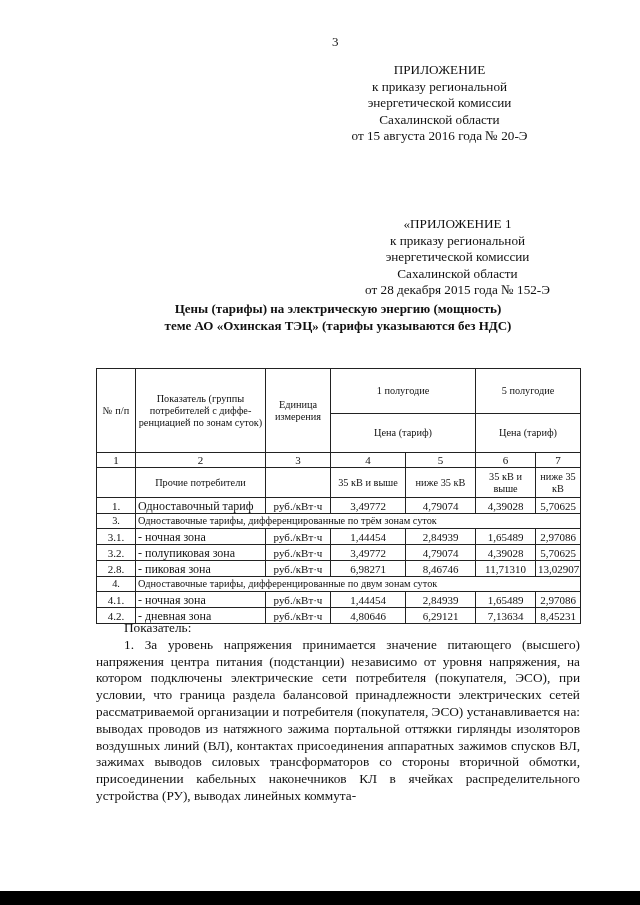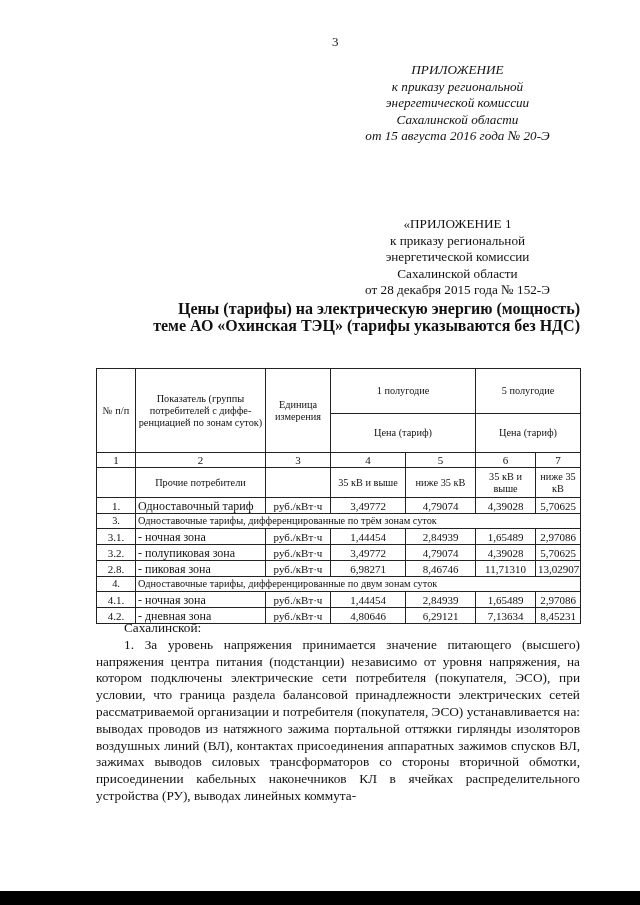--- a/index.html
+++ b/index.html
@@ -1,23 +1,23 @@
 <!DOCTYPE html>
 <html><head>
 <meta charset="utf-8">
 <style>
   html, body { margin:0; padding:0; }
   body { width:640px; height:905px; background:#fff; position:relative; overflow:hidden;
          font-family:"Liberation Serif", serif; color:#111; }
   .abs { position:absolute; }
   .page-num { left:332px; top:34px; font-size:13px; }
   .appendix { text-align:center; font-size:13.2px; line-height:16.5px; }
-  .appendix1 { left:355px; top:62px; width:205px;font-style:italic; }
+  .appendix1 { left:337px; top:62px; width:205px; }
   .appendix2 { left:355px; top:180px; width:205px;margin-top:36px; }
-  .title { left:96px; top:300px; width:484px; text-align:right; font-weight:bold; font-size:16px; line-height:17px; }
+  .title { left:96px; top:300px; width:484px; text-align:center; font-weight:bold; font-size:13px; line-height:17px; }
   table.tariffs { position:absolute; left:96px; top:368px; width:484px; border-collapse:collapse;
                   font-size:10.3px; table-layout:fixed; }
   table.tariffs td { border:1px solid #222; text-align:center; vertical-align:middle; padding:0 2px; line-height:12px; }
   table.tariffs td.left { text-align:left; }
   .hdr1 td { height:44px; }
   .hdr2 td { height:38px; }
   .num td { height:14px; font-size:11px; }
   .sub td { height:29px; }
   .row td { height:15px; font-size:11px; }
   .row td.small { font-size:12px; }
@@ -154,17 +154,17 @@
         <td>руб./кВт·ч</td>
         <td>4,80646</td>
         <td>6,29121</td>
         <td>7,13634</td>
         <td>8,45231</td>
       </tr>
     </tbody>
 </table>
 
 <div class="abs notes">
-  <p class="indent">Сахалинской:</p>
+  <p class="indent">Показатель:</p>
   <p class="indent">1. За уровень напряжения принимается значение питающего (высшего) напряжения центра питания (подстанции) независимо от уровня напряжения, на котором подключены электрические сети потребителя (покупателя, ЭСО), при условии, что граница раздела балансовой принадлежности электрических сетей рассматриваемой организации и потребителя (покупателя, ЭСО) устанавливается на: выводах проводов из натяжного зажима портальной оттяжки гирлянды изоляторов воздушных линий (ВЛ), контактах присоединения аппаратных зажимов спусков ВЛ, зажимах выводов силовых трансформаторов со стороны вторичной обмотки, присоединении кабельных наконечников КЛ в ячейках распределительного устройства (РУ), выводах линейных коммута-</p>
 </div>
 
 <div class="abs bottom-bar"></div>
 
 </body></html>

